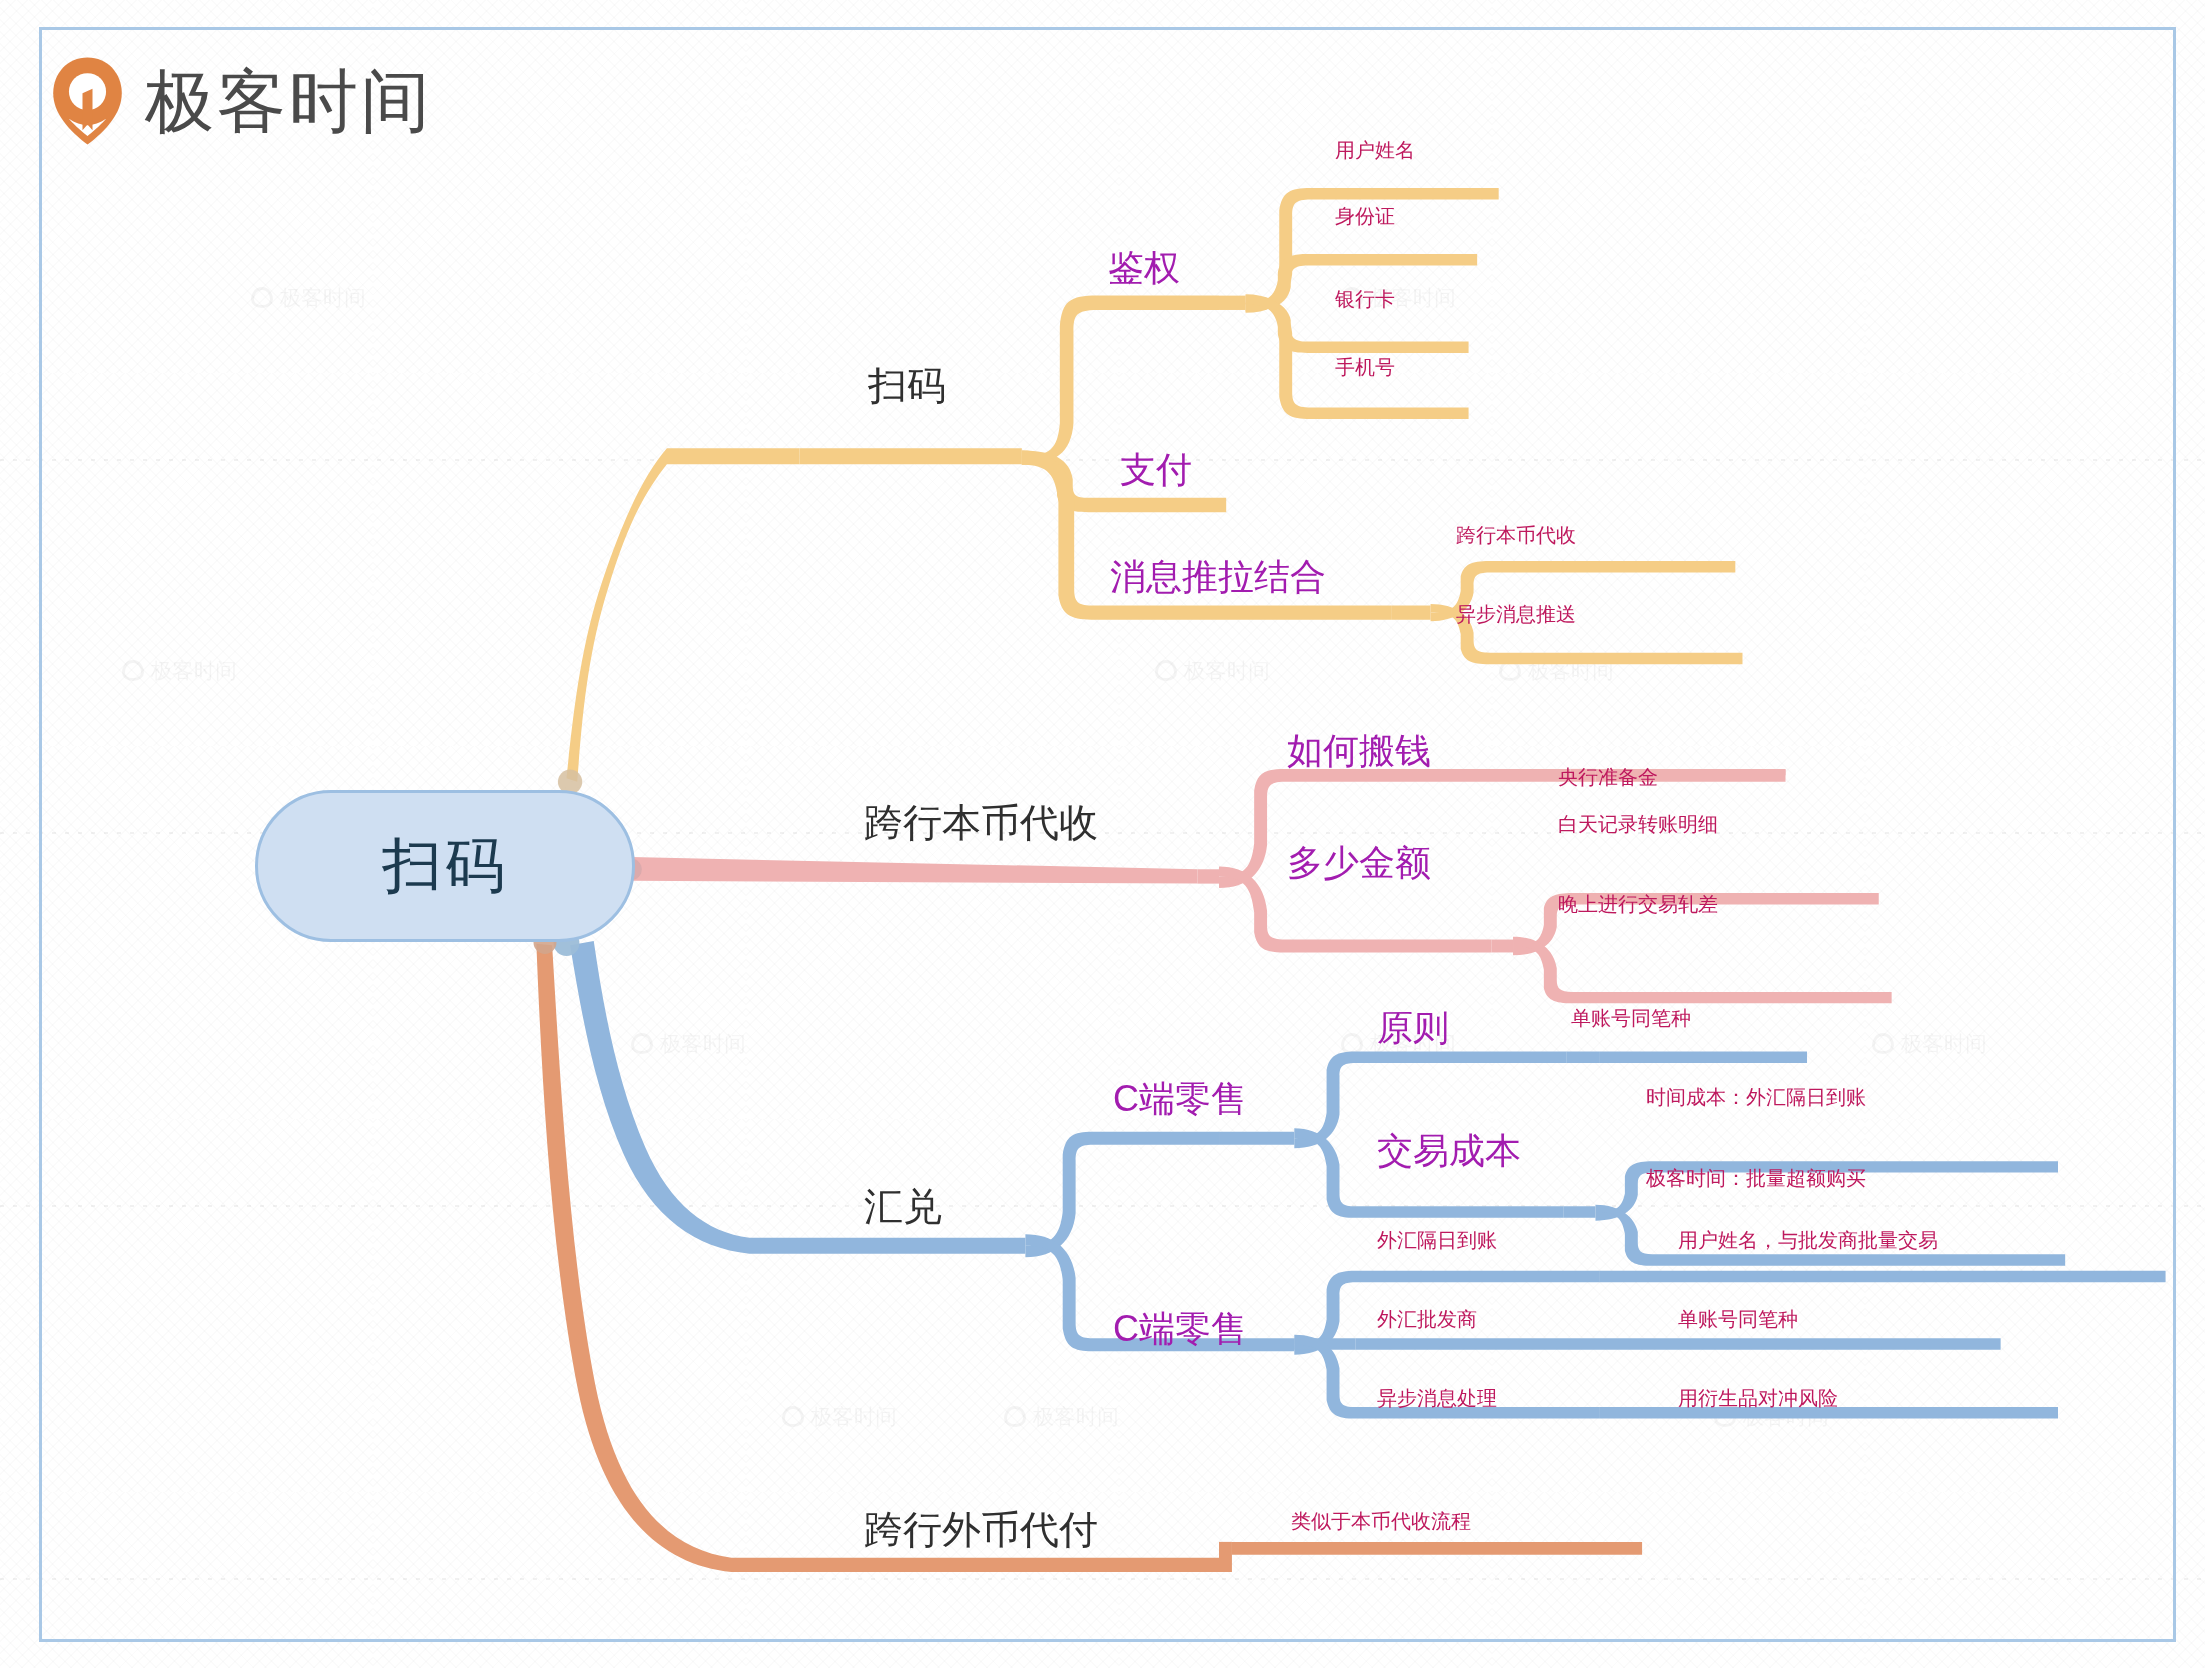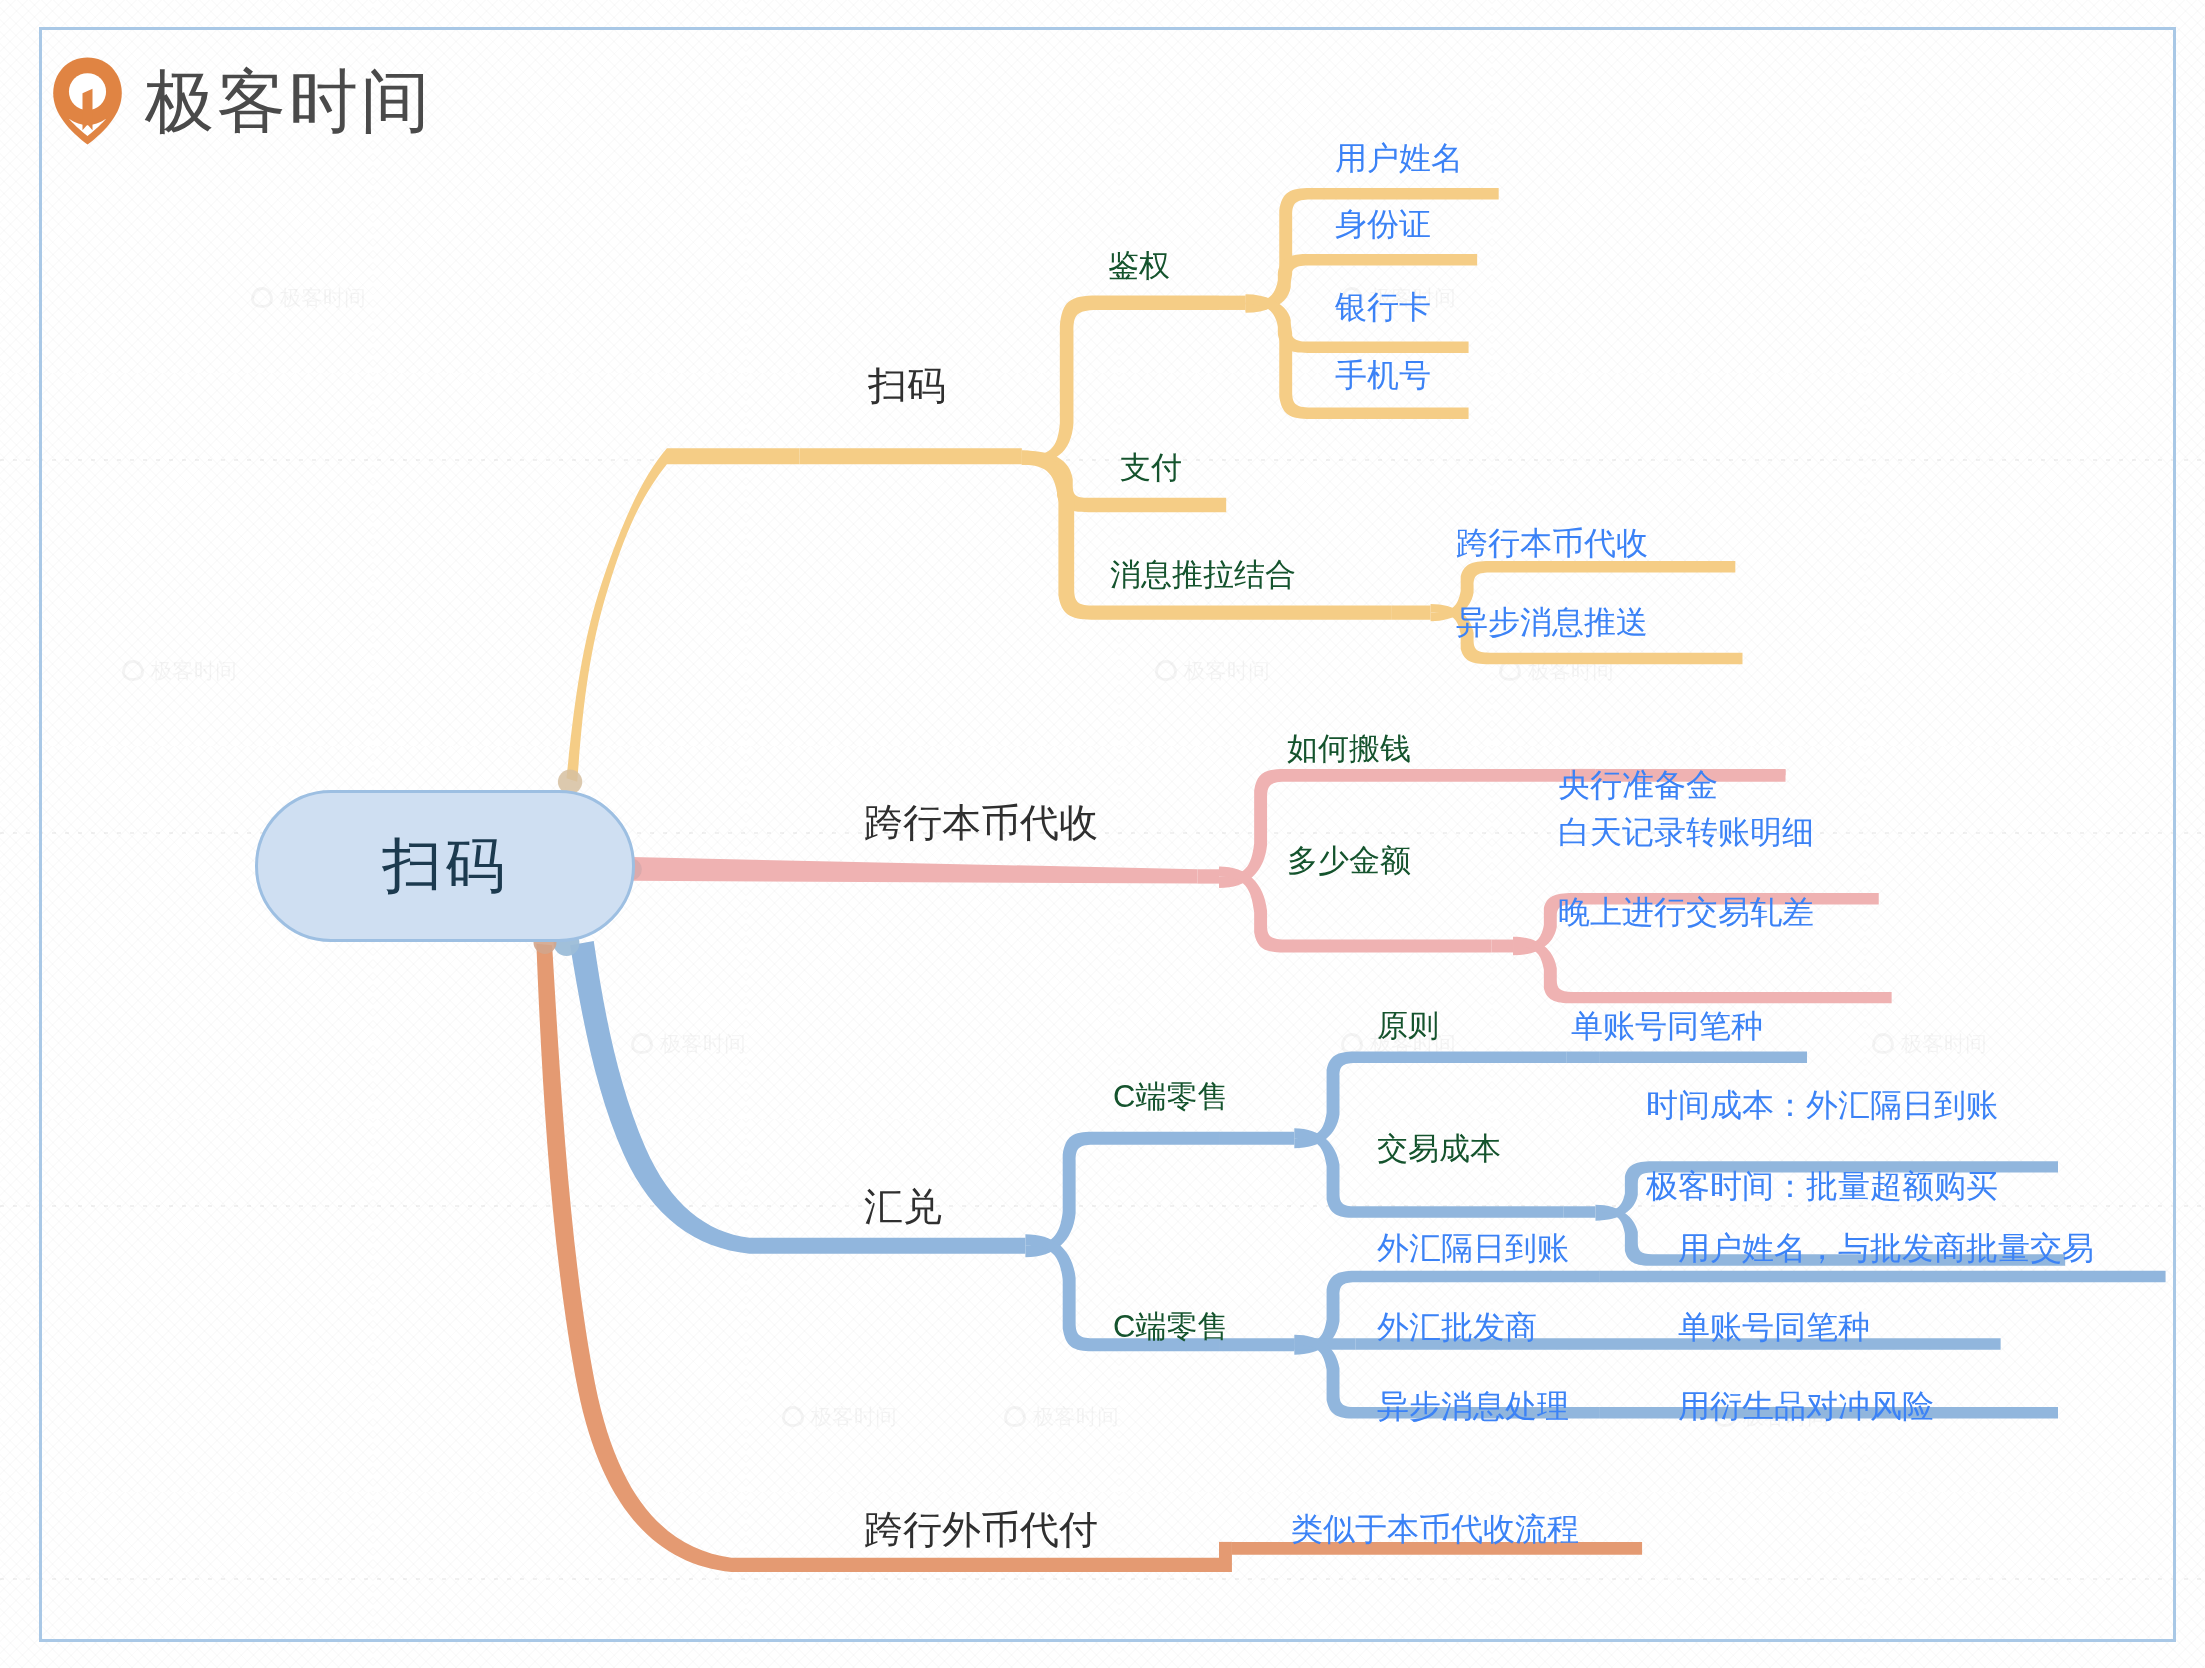--- a/index.html
+++ b/index.html
@@ -86,22 +86,22 @@
   
   .node{
     position:absolute;
     z-index:20;
     color:#333333;
     white-space:nowrap;
     font-family:"Liberation Sans","DejaVu Sans",sans-serif;
     line-height:1;
   }
   .lvl1{font-size:39px;color:#2f2f2f;}
-  .lvl2{font-size:31px;color:#14532d;}
-  .lvl3{font-size:32px;color:#3b82f6;}
+  .lvl2{font-size:36px;color:#a21caf;}
+  .lvl3{font-size:20px;color:#be185d;font-family:Liberation Mono, monospace;}
 
   
   #root-node{
     position:absolute;
     left:255px;top:790px;
     width:380px;height:152px;
     background:#cfdff2;
     border:3.6px solid #9dbfe2;
     border-radius:76px;
     box-sizing:border-box;

